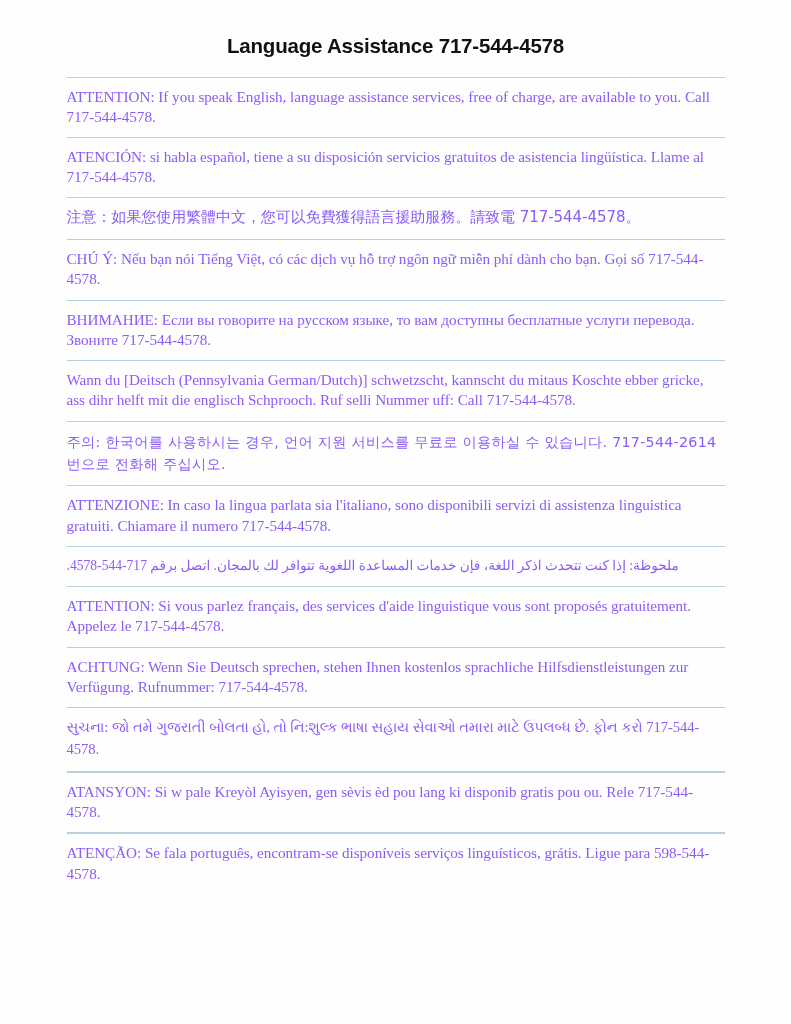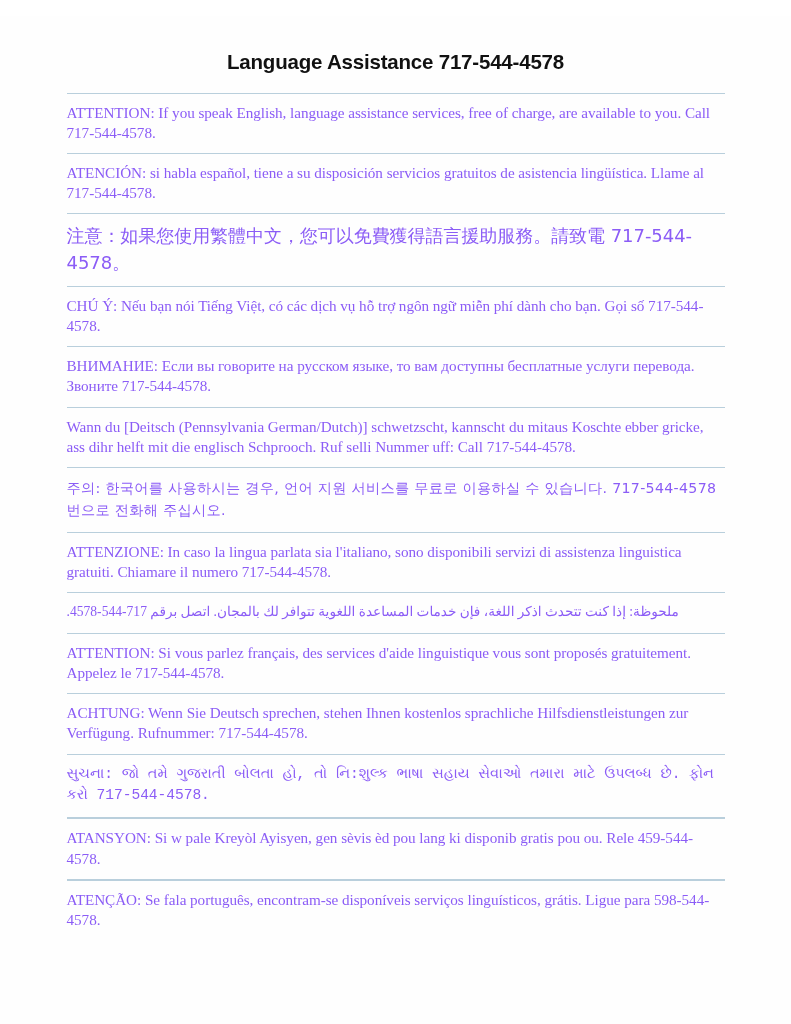--- a/index.html
+++ b/index.html
@@ -16,21 +16,21 @@
   .page {
     position: relative;
     width: 791px;
     height: 1024px;
     background: #fefefe;
     box-sizing: border-box;
     padding: 0;
   }
   .page-inner {
     width: 658px;
-    margin: 16px auto;
+    margin: 0 auto;
     padding-top: 34px;
   }
   .doc-title {
     font-family: "Liberation Sans", "DejaVu Sans", sans-serif;
     font-weight: bold;
     font-size: 20.5px;
     letter-spacing: -0.2px;
     color: #111111;
     text-align: center;
     margin: 0 0 18px 0;
@@ -51,31 +51,31 @@
     letter-spacing: -0.05px;
   }
   .notice.rtl {
     direction: rtl;
     text-align: left;
     font-size: 13.6px;
     line-height: 1.5;
   }
   .notice.cjk {
     font-family: "DejaVu Sans", "Liberation Sans", sans-serif;
-    font-size: 18px;
+    font-size: 15px;
     line-height: 1.45;
   }
   .notice.kr {
     font-family: "DejaVu Sans", "Liberation Sans", sans-serif;
     font-size: 14.2px;
     line-height: 1.58;
     letter-spacing: 0.3px;
   }
   .notice.indic {
-    font-family: Liberation Mono, monospace;
+    font-family: Liberation Serif, serif;
     font-size: 14.6px;
     line-height: 1.5;
   }
   .notice.khmer {
     font-family: "DejaVu Sans", "Liberation Sans", sans-serif;
     font-size: 12.2px;
     line-height: 1.62;
   }
   .notice p {
     margin: 0;
@@ -114,21 +114,21 @@
       <p>ВНИМАНИЕ: Если вы говорите на русском языке, то вам доступны бесплатные услуги перевода. Звоните 717-544-4578.</p>
     </div>
 
     <div class="divider"></div>
     <div class="notice">
       <p>Wann du [Deitsch (Pennsylvania German/Dutch)] schwetzscht, kannscht du mitaus Koschte ebber gricke, ass dihr helft mit die englisch Schprooch. Ruf selli Nummer uff: Call 717-544-4578.</p>
     </div>
 
     <div class="divider"></div>
     <div class="notice kr">
-      <p>주의:  한국어를 사용하시는 경우, 언어 지원 서비스를 무료로 이용하실 수 있습니다. 717-544-4578 번으로 전화해 주십시오.</p>
+      <p>주의:  한국어를 사용하시는 경우, 언어 지원 서비스를 무료로 이용하실 수 있습니다. 717-544-2614 번으로 전화해 주십시오.</p>
     </div>
 
     <div class="divider"></div>
     <div class="notice">
       <p>ATTENZIONE: In caso la lingua parlata sia l'italiano, sono disponibili servizi di assistenza linguistica gratuiti. Chiamare il numero 717-544-4578.</p>
     </div>
 
     <div class="divider"></div>
     <div class="notice rtl">
       <p>ملحوظة: إذا كنت تتحدث اذكر اللغة، فإن خدمات المساعدة اللغوية تتوافر لك بالمجان.  اتصل برقم 717-544-4578.</p>
@@ -146,21 +146,21 @@
 
     <div class="divider"></div>
     <div class="notice indic">
       <p>સુચના: જો તમે ગુજરાતી બોલતા હો, તો નિ:શુલ્ક ભાષા સહાય સેવાઓ તમારા માટે ઉપલબ્ધ છે. ફોન કરો  717-544-4578.</p>
     </div>
 
     <div class="divider"></div>
 
     <div class="divider"></div>
     <div class="notice">
-      <p>ATANSYON: Si w pale Kreyòl Ayisyen, gen sèvis èd pou lang ki disponib gratis pou ou.  Rele 459-544-4578.</p>
+      <p>ATANSYON: Si w pale Kreyòl Ayisyen, gen sèvis èd pou lang ki disponib gratis pou ou.  Rele 717-544-4578.</p>
     </div>
 
     <div class="divider"></div>
 
     <div class="divider"></div>
     <div class="notice">
       <p>ATENÇÃO: Se fala português, encontram-se disponíveis serviços linguísticos, grátis.  Ligue para 598-544-4578.</p>
     </div>
 
   </div>

